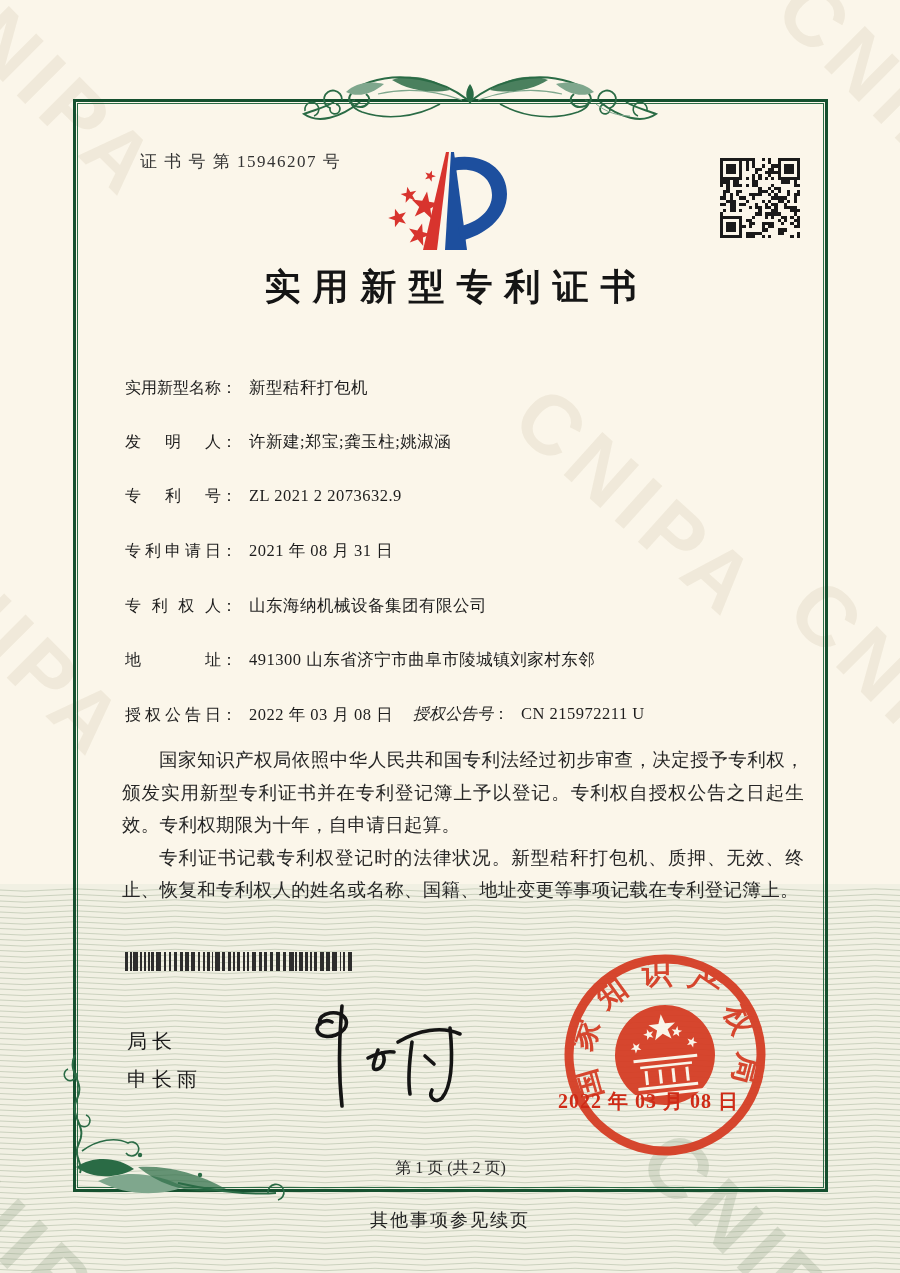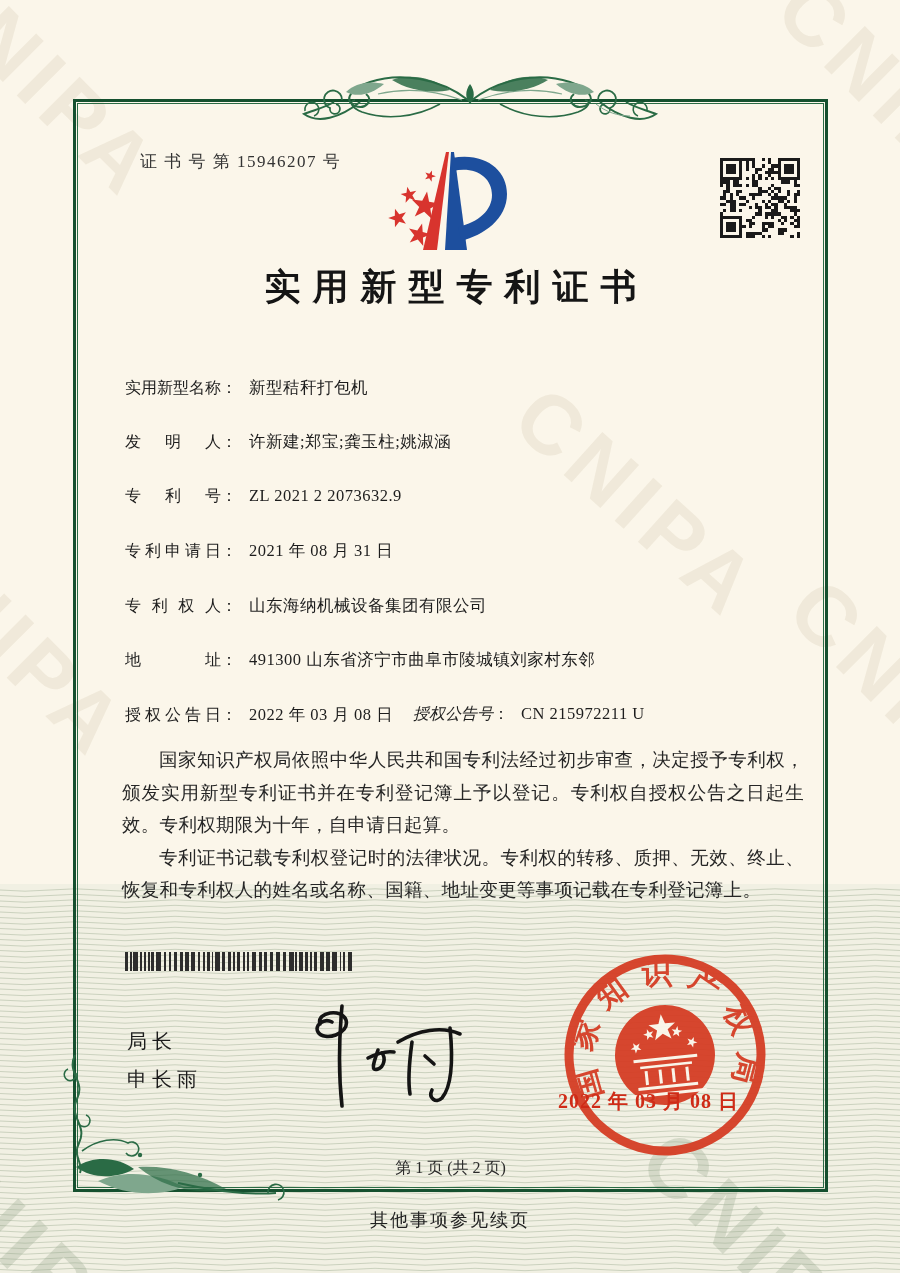--- a/index.html
+++ b/index.html
@@ -510,21 +510,21 @@
   </div>
   <div class="frow" style="top:704px">
     <span class="flabel">授权公告日</span><span class="fcolon">：</span><span class="fvalue">2022 年 03 月 08 日</span>
     <span class="fpair2">
       <span class="flabel2">授权公告号</span><span class="fcolon">：</span><span class="fvalue">CN 215972211 U</span>
     </span>
   </div>
 
   <div class="bodytext">
     <p>国家知识产权局依照中华人民共和国专利法经过初步审查，决定授予专利权，颁发实用新型专利证书并在专利登记簿上予以登记。专利权自授权公告之日起生效。专利权期限为十年，自申请日起算。</p>
-    <p>专利证书记载专利权登记时的法律状况。专利权的转移、质押、无效、终止、恢复和专利权人的姓名或名称、国籍、地址变更等事项记载在专利登记簿上。</p>
+    <p>专利证书记载专利权登记时的法律状况。新型秸秆打包机、质押、无效、终止、恢复和专利权人的姓名或名称、国籍、地址变更等事项记载在专利登记簿上。</p>
   </div>
 
   <svg id="barcode" class="abs" style="left:125px;top:952px;z-index:3;shape-rendering:crispEdges" width="232" height="19" viewBox="0 0 232 19">
       <rect x="0" y="0" width="3" height="19" fill="#2d2d2d"></rect>
       <rect x="4.5" y="0" width="2.2" height="19" fill="#2d2d2d"></rect>
       <rect x="8.2" y="0" width="4.5" height="19" fill="#2d2d2d"></rect>
       <rect x="14.899999999999999" y="0" width="2.2" height="19" fill="#2d2d2d"></rect>
       <rect x="18.599999999999998" y="0" width="2.2" height="19" fill="#2d2d2d"></rect>
       <rect x="23" y="0" width="1.5" height="19" fill="#2d2d2d"></rect>
       <rect x="26" y="0" width="3" height="19" fill="#2d2d2d"></rect>

